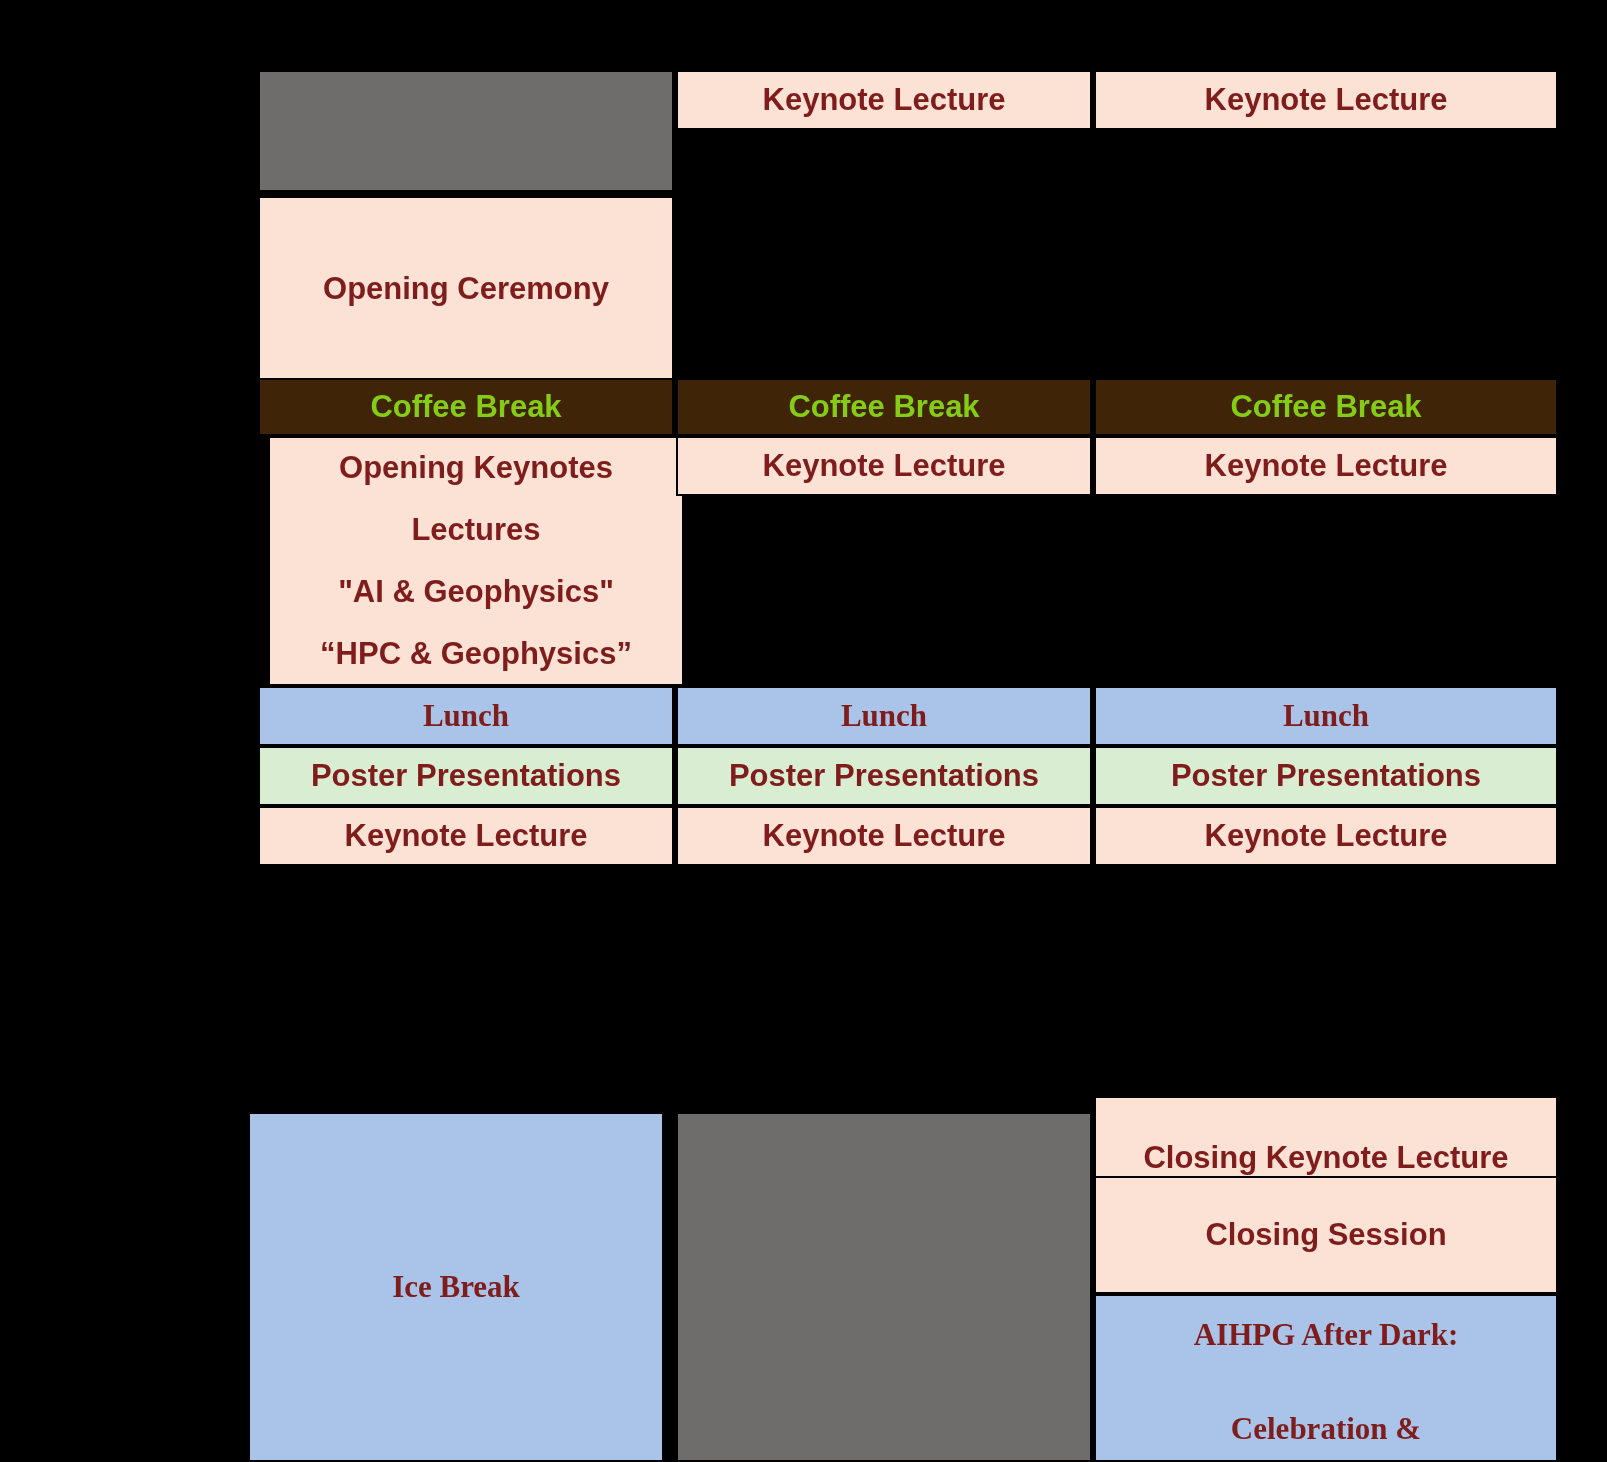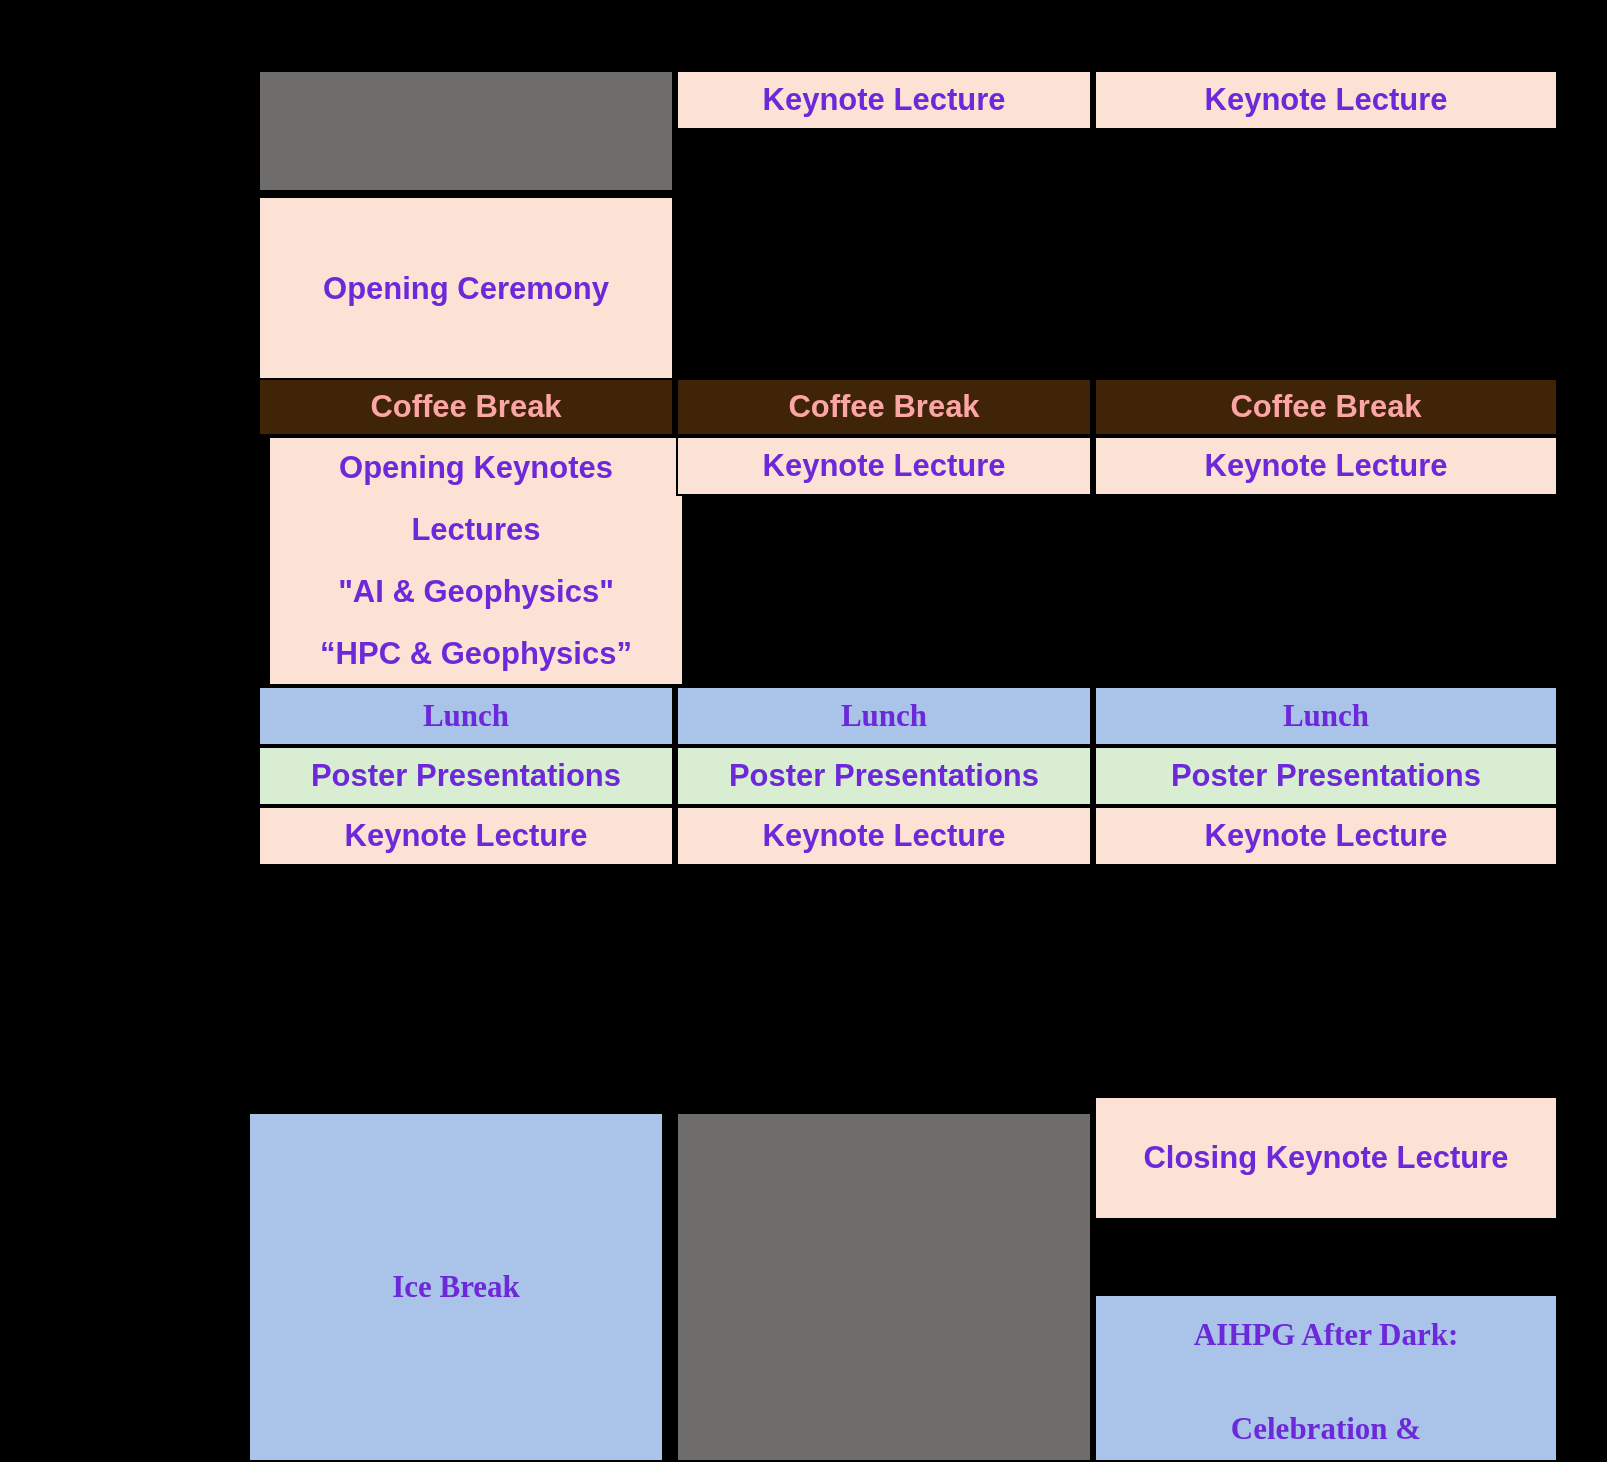--- a/index.html
+++ b/index.html
@@ -19,29 +19,29 @@
     position: absolute;
     box-sizing: border-box;
     border: 2px solid #000000;
     display: flex;
     flex-direction: column;
     align-items: center;
     justify-content: center;
     text-align: center;
     font-weight: 700;
     font-size: 31px;
-    color: #6d28d9;
+    color: #7f1d1d;
   }
   .cell .line {
     display: block;
     line-height: 62px;
     white-space: nowrap;
   }
   .peach { background: #FBE2D5; }
-  .brown { background: #3F2408; color: #fca5a5; }
+  .brown { background: #3F2408; color: #84cc16; }
   .blue  { background: #A9C4E8; font-family: Liberation Serif, serif; }
   .green { background: #D8EDD1; }
   .grayblk { background: #6F6C6C; }
   .top-align { justify-content: space-between; padding-top: 8px; }
 </style>
 </head>
 <body>
 
 <div id="canvas">
 
@@ -116,19 +116,22 @@
   <div class="cell peach" style="left:1094px; top:1096px; width:464px; height:124px;">
     <span class="line">Closing Keynote Lecture</span>
   </div>
 
   <div class="cell blue" style="left:248px; top:1112px; width:416px; height:350px;">
     <span class="line">Ice Break</span>
   </div>
 
   <div class="cell grayblk" style="left:676px; top:1112px; width:416px; height:350px;"></div>
 
+  <div class="cell peach" style="left:1094px; top:1176px; width:464px; height:118px;">
+    <span class="line">Closing Session</span>
+  </div>
 
   <div class="cell blue top-align" style="left:1094px; top:1294px; width:464px; height:168px;">
     <span class="line">AIHPG After Dark:</span>
     <span class="line">Celebration &amp;</span>
   </div>
 
 </div>
 
 </body></html>

